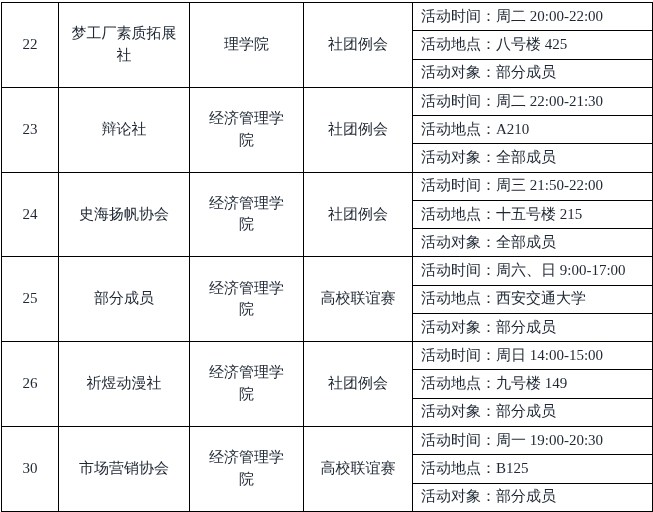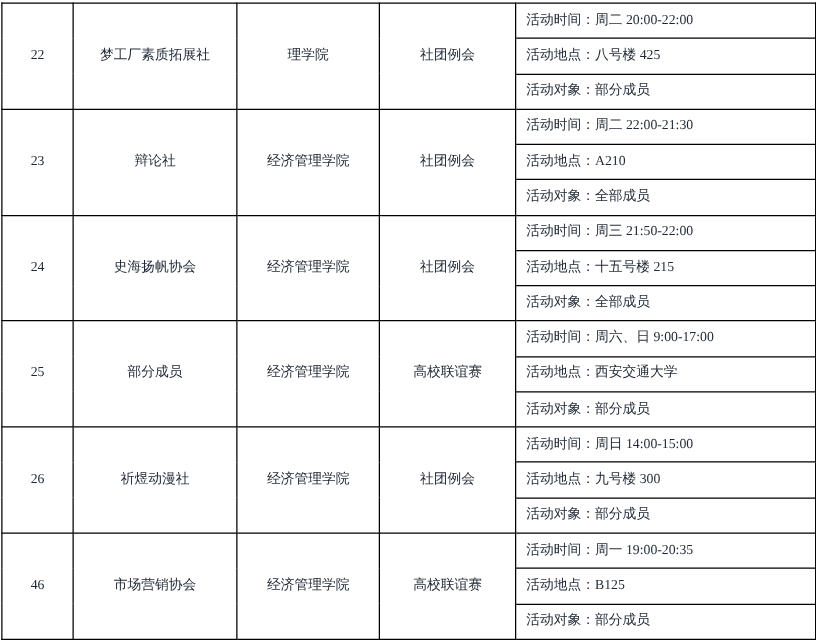--- a/index.html
+++ b/index.html
@@ -20,21 +20,21 @@
     color: #1e2733;
   }
   table.club-table {
     border-collapse: collapse;
     table-layout: fixed;
     width: 651px;
     height: 509px;
   }
   table.club-table td {
     border: 1px solid #000000;
-    font-size: 11px;
+    font-size: 15px;
     line-height: 1.45;
     overflow: hidden;
   }
   td.c {
     text-align: center;
     vertical-align: middle;
     padding: 0 12px;
     word-break: break-all;
     line-break: anywhere;
   }
@@ -120,32 +120,32 @@
       </tr>
 
       <tr>
         <td class="c num" rowspan="3">26</td>
         <td class="c" rowspan="3">祈煜动漫社</td>
         <td class="c" rowspan="3">经济管理学院</td>
         <td class="c" rowspan="3">社团例会</td>
         <td class="d"><span>活动时间：</span><span>周日 14:00-15:00</span></td>
       </tr>
       <tr>
-        <td class="d"><span>活动地点：</span><span>九号楼 300</span></td>
+        <td class="d"><span>活动地点：</span><span>九号楼 149</span></td>
       </tr>
       <tr>
         <td class="d"><span>活动对象：</span><span>部分成员</span></td>
       </tr>
 
       <tr>
-        <td class="c num" rowspan="3">46</td>
+        <td class="c num" rowspan="3">30</td>
         <td class="c" rowspan="3">市场营销协会</td>
         <td class="c" rowspan="3">经济管理学院</td>
         <td class="c" rowspan="3">高校联谊赛</td>
-        <td class="d"><span>活动时间：</span><span>周一 19:00-20:35</span></td>
+        <td class="d"><span>活动时间：</span><span>周一 19:00-20:30</span></td>
       </tr>
       <tr>
         <td class="d"><span>活动地点：</span><span>B125</span></td>
       </tr>
       <tr>
         <td class="d"><span>活动对象：</span><span>部分成员</span></td>
       </tr>
 
     </tbody>
   </table>

